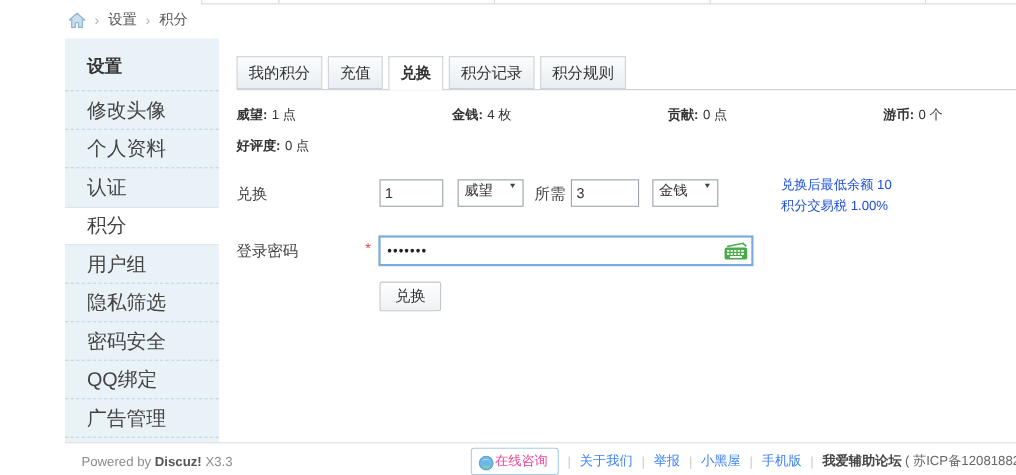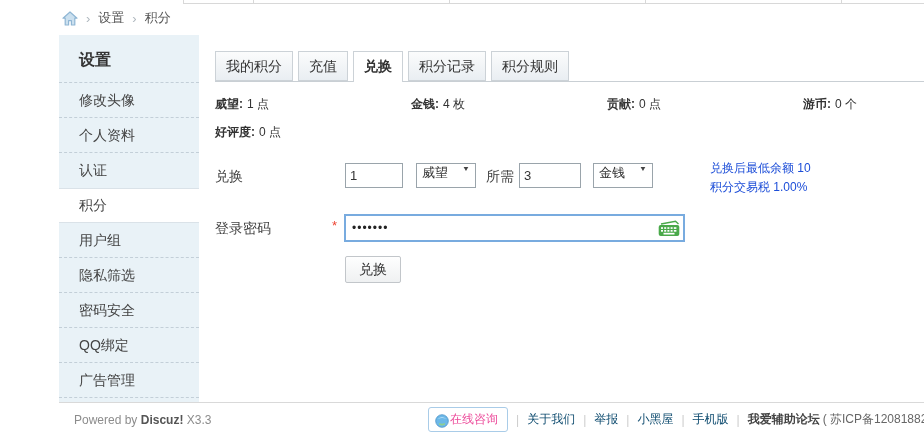--- a/index.html
+++ b/index.html
@@ -18,21 +18,21 @@
   .crumb-sep{color:#AEB7BE;}
   .crumb-link{cursor:pointer;}
   .home-icon{display:inline-flex;cursor:pointer;}
 
   
   .panel{position:absolute;left:59px;top:35px;width:865px;height:367px;
     border-bottom:1px solid #D9D9D9;display:flex;}
   .sidebar{width:140px;background:#E9F2F7;flex:none;}
   .side-title{font-size:16px;font-weight:bold;color:#333;padding:15px 0 11px 20px;
     border-bottom:1px dashed #C3CFD8;}
-  .side-item{height:34px;line-height:34px;padding-left:20px;font-size:14px;color:#444;
+  .side-item{height:34px;line-height:34px;padding-left:20px;font-size:18px;color:#444;
     border-bottom:1px dashed #C3CFD8;cursor:pointer;}
   .side-item.no-sep{border-bottom:none;height:35px;line-height:35px;}
   .side-item.active{background:#fff;height:33px;line-height:33px;
     border-top:1px solid #DAE2E8;border-bottom:1px solid #DAE2E8;}
 
   .main{flex:1;position:relative;background:#fff;padding-left:43px;}
 
   
   .tabs{position:absolute;left:16px;top:16px;right:0;height:30px;
     border-bottom:1px solid #C9CFD4;display:flex;align-items:flex-start;}
@@ -68,21 +68,21 @@
     font-size:14px;color:#333;cursor:pointer;font-family:inherit;}
 
   
   .footer-left{position:absolute;left:62px;top:413px;color:#8C8C8C;white-space:nowrap;margin-left:12px;}
   .brand{font-weight:bold;color:#555;cursor:pointer;}
   .footer-right{position:absolute;left:428px;top:407px;display:flex;align-items:center;
     white-space:nowrap;color:#666;}
   .pill{display:inline-flex;align-items:flex-end;gap:1px;border:1px solid #A9CCE8;
     border-radius:3px;padding:3px 9px 3px 6px;color:#ec4899;background:#fff;cursor:pointer;}
   .fsep{color:#CCC;margin:0 8px;}
-  .flink{color:#0c4a6e;cursor:pointer;text-align:center;}
+  .flink{color:#3b82f6;cursor:pointer;text-align:center;}
   .fname{font-weight:bold;color:#444;margin-right:3px;}
   .ficp{color:#666;cursor:pointer;}
 </style>
 </head>
 <body>
 
 <div class="top-remnant">
   <i style="left:69px"></i>
     <i style="left:265px"></i>
     <i style="left:461px"></i>

